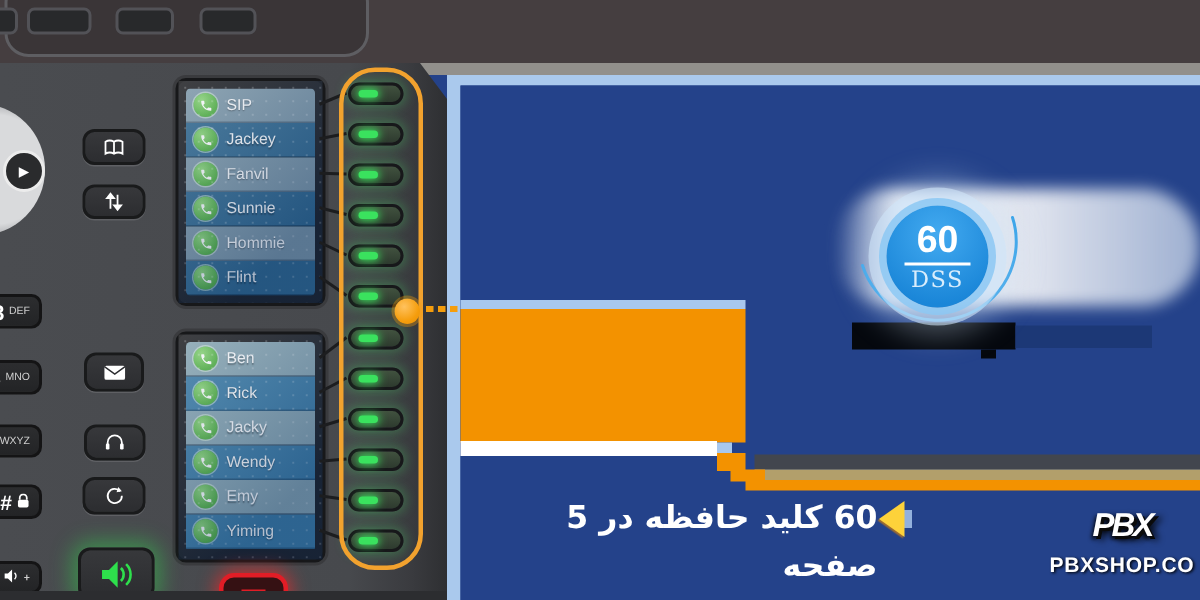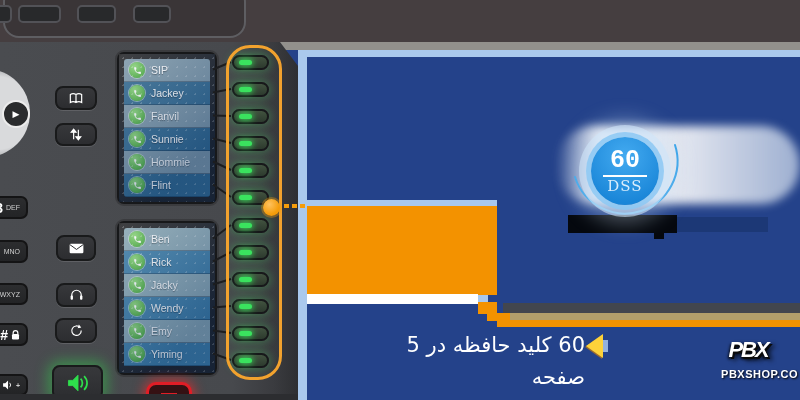--- a/index.html
+++ b/index.html
@@ -26,39 +26,39 @@
 
   
   .glowband{left:556px;top:126px;width:244px;height:78px;border-radius:40px;z-index:3;
     background:linear-gradient(90deg,rgba(255,255,255,0),rgba(255,255,255,.92) 18%,rgba(255,255,255,.85) 55%,rgba(222,233,246,.65));
     filter:blur(5px);}
   .badge-arc{left:560px;top:104px;width:130px;height:130px;z-index:4;}
   .badge-main{left:591px;top:137px;width:68px;height:68px;border-radius:50%;z-index:5;
     background:radial-gradient(circle at 50% 28%,#43aaf0,#1a86d8 78%);
     box-shadow:0 0 0 5px rgba(140,200,243,.85),0 0 0 12px rgba(206,228,248,.6),0 0 20px 18px rgba(206,228,248,.35);
     display:flex;flex-direction:column;align-items:center;justify-content:center;color:#fff;}
-  .badge-num{font-family:Liberation Mono, monospace;font-size:25px;font-weight:600;line-height:25px;}
+  .badge-num{font-family:Liberation Sans, sans-serif;font-size:25px;font-weight:600;line-height:25px;}
   .badge-rule{width:44px;height:2px;background:#fff;margin:2px 0 1px 0;}
   .badge-lbl{font-family:"DejaVu Serif",serif;font-size:15px;letter-spacing:1px;color:#d9edfc;line-height:17px;}
 
   .redact1{left:568px;top:215px;width:109px;height:18px;background:#05080e;z-index:4;}
   .redact2{left:677px;top:217px;width:91px;height:15px;background:#1c3876;z-index:4;}
   .redact3{left:654px;top:233px;width:10px;height:6px;background:#05080e;z-index:4;}
 
   
   .caption{left:365px;top:329px;width:220px;height:32px;z-index:6;direction:rtl;text-align:right;
-    color:#fff;font-family:"DejaVu Sans",sans-serif;font-weight:normal;font-size:21px;line-height:32px;}
+    color:#fff;font-family:"DejaVu Sans",sans-serif;font-weight:bold;font-size:21px;line-height:32px;}
   .marker-sq{left:597px;top:340px;width:11px;height:12px;background:#93b1dd;z-index:5;}
   .marker-tri{left:586px;top:334px;width:0;height:0;z-index:6;
     border-right:17px solid #fdd23a;border-top:12px solid transparent;border-bottom:12px solid transparent;
     filter:drop-shadow(-1px 1px 0 rgba(220,130,0,.65));}
   .logo{left:698px;top:332px;width:100px;z-index:6;text-align:center;color:#fff;}
   .logo-mark{font-style:italic;font-weight:bold;font-size:22px;line-height:36px;letter-spacing:-2px;
     text-shadow:2px 2px 0 #0b0b0b,4px 3px 5px #000, -1px 2px 3px #000;}
-  .logo-site{font-size:11px;font-weight:bold;letter-spacing:.5px;text-shadow:1px 1px 2px #000;text-align:right;}
+  .logo-site{font-size:14px;font-weight:bold;letter-spacing:.5px;text-shadow:1px 1px 2px #000;}
 
   
   .phone{left:0;top:42px;width:298px;height:358px;z-index:2;
     background:linear-gradient(90deg,#4a4c50 0%,#47494d 78%,#3a3b3f 92%,#2e2f32 100%);
     clip-path:polygon(0 0,280px 0,298px 24px,298px 358px,0 358px);}
   .cradle{left:3px;top:-14px;width:239px;height:48px;border:2px solid #5e5e62;border-radius:16px;
     background:#3a3537;z-index:3;}
   .topbtn{height:14px;border:2px solid #525257;border-radius:5px;background:#28292b;z-index:4;}
 
   .navwheel{left:-58px;top:27px;width:88px;height:88px;border-radius:50%;

